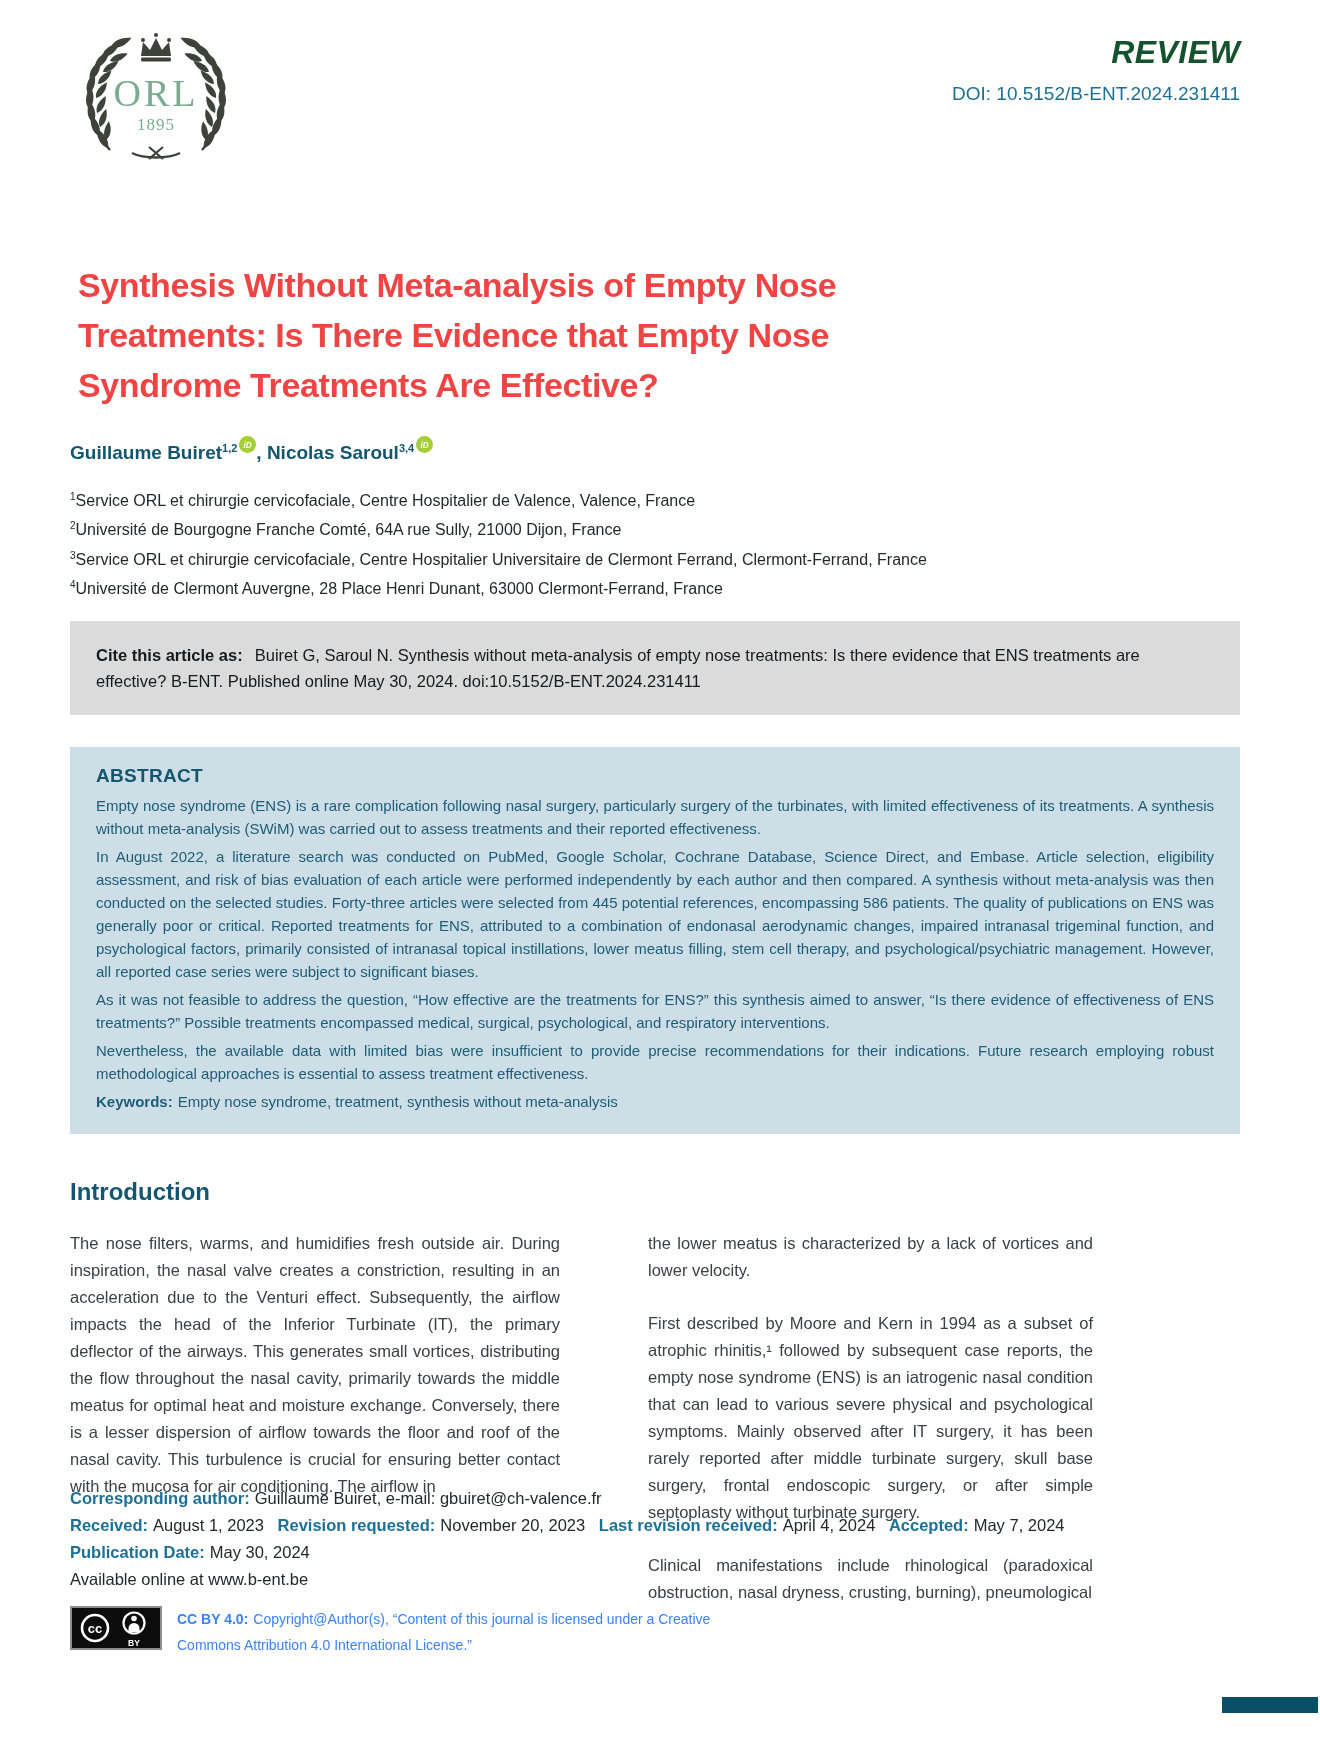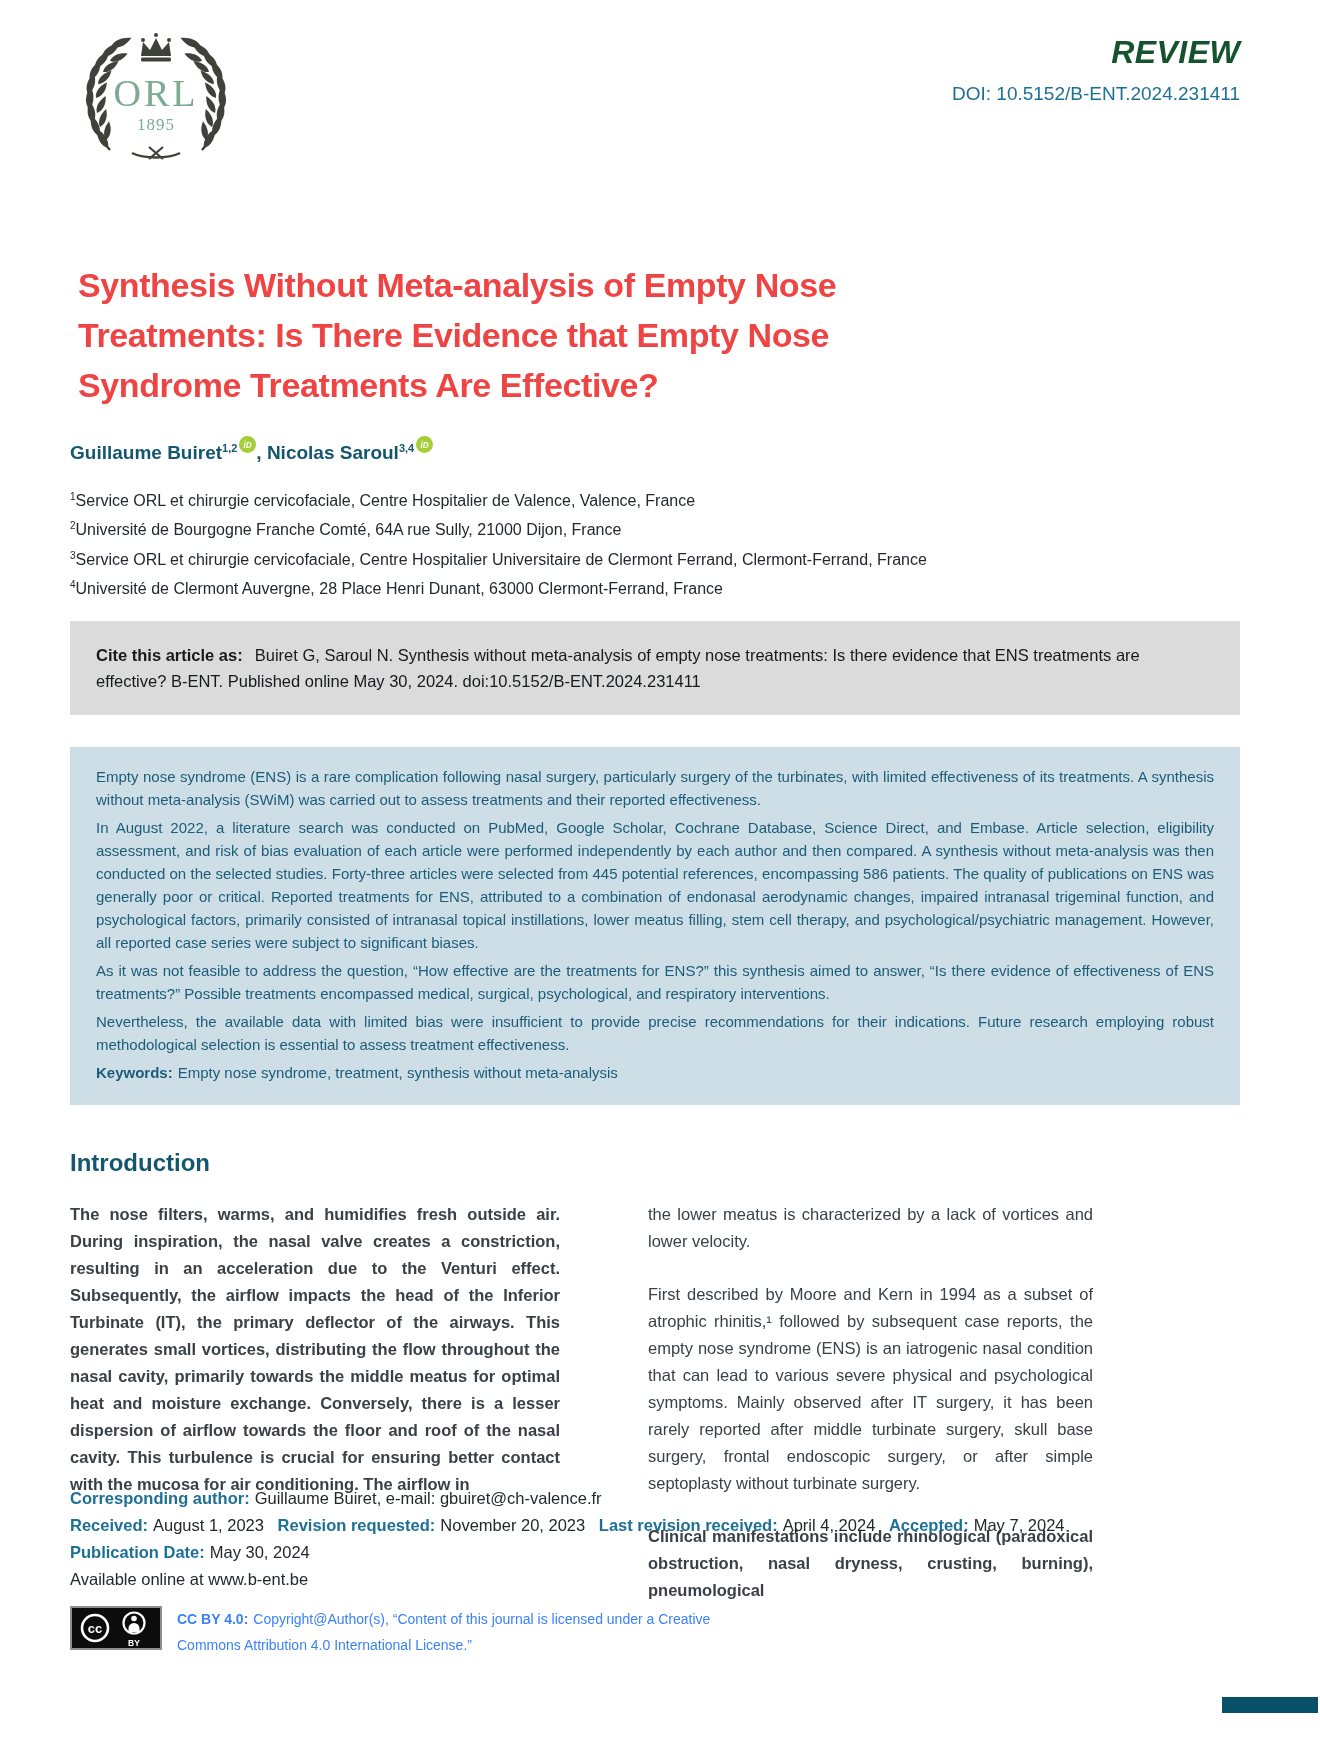--- a/index.html
+++ b/index.html
@@ -29,21 +29,21 @@
   
   .abstract-box{margin-top:32px;background:#cddee6;padding:18px 26px 16px;color:#1d5c77;}
   .abstract-heading{font-weight:bold;font-size:19px;color:#14566f;letter-spacing:.3px;margin-bottom:7px;}
   .abstract-box p{margin:0 0 5px;font-size:15px;line-height:23px;text-align:justify;}
   .kw-label{font-weight:bold;margin-right:5px;}
   
   .intro{margin-top:44px;}
   .intro h2{font-size:24px;color:#14566f;margin:0 0 24px;font-weight:bold;}
   .cols{display:grid;grid-template-columns:490px 445px;column-gap:88px;}
   .col p{margin:0 0 26px;font-size:16.5px;line-height:27px;color:#3a4046;text-align:justify;}
-  .col p:last-child{margin-bottom:0;font-weight:bold;}
+  .col p:last-child{margin-bottom:0;}
   
   .foot{position:absolute;left:70px;top:1485px;width:1110px;font-size:16.5px;line-height:27px;color:#24282c;}
   .flabel{color:#1d7095;font-weight:bold;margin-right:5px;}
   .pair{margin-right:9px;}
   .license{display:flex;align-items:flex-end;gap:15px;margin-top:13px;}
   .cc-badge{flex:0 0 auto;}
   .license-text{font-size:14px;line-height:26px;color:#3b82f6;max-width:540px;}
   .cc-label{font-weight:bold;margin-right:5px;}
   .corner-bar{position:absolute;right:2px;top:1697px;width:96px;height:16px;background:#075068;}
 </style>
@@ -121,24 +121,25 @@
     <div class="aff"><sup>2</sup><span>Université de Bourgogne Franche Comté, 64A rue Sully, 21000 Dijon, France</span></div>
     <div class="aff"><sup>3</sup><span>Service ORL et chirurgie cervicofaciale, Centre Hospitalier Universitaire de Clermont Ferrand, Clermont-Ferrand, France</span></div>
     <div class="aff"><sup>4</sup><span>Université de Clermont Auvergne, 28 Place Henri Dunant, 63000 Clermont-Ferrand, France</span></div>
   </div>
 
   <div class="cite-box">
     <span class="cite-label">Cite this article as:</span><span>Buiret G, Saroul N. Synthesis without meta-analysis of empty nose treatments: Is there evidence that ENS treatments are effective? B-ENT. Published online May 30, 2024. doi:10.5152/B-ENT.2024.231411</span>
   </div>
 
   <section class="abstract-box">
+    <div class="abstract-heading">ABSTRACT</div>
     <p>Empty nose syndrome (ENS) is a rare complication following nasal surgery, particularly surgery of the turbinates, with limited effectiveness of its treatments. A synthesis without meta-analysis (SWiM) was carried out to assess treatments and their reported effectiveness.</p>
     <p>In August 2022, a literature search was conducted on PubMed, Google Scholar, Cochrane Database, Science Direct, and Embase. Article selection, eligibility assessment, and risk of bias evaluation of each article were performed independently by each author and then compared. A synthesis without meta-analysis was then conducted on the selected studies. Forty-three articles were selected from 445 potential references, encompassing 586 patients. The quality of publications on ENS was generally poor or critical. Reported treatments for ENS, attributed to a combination of endonasal aerodynamic changes, impaired intranasal trigeminal function, and psychological factors, primarily consisted of intranasal topical instillations, lower meatus filling, stem cell therapy, and psychological/psychiatric management. However, all reported case series were subject to significant biases.</p>
     <p>As it was not feasible to address the question, “How effective are the treatments for ENS?” this synthesis aimed to answer, “Is there evidence of effectiveness of ENS treatments?” Possible treatments encompassed medical, surgical, psychological, and respiratory interventions.</p>
-    <p>Nevertheless, the available data with limited bias were insufficient to provide precise recommendations for their indications. Future research employing robust methodological selection is essential to assess treatment effectiveness.</p>
+    <p>Nevertheless, the available data with limited bias were insufficient to provide precise recommendations for their indications. Future research employing robust methodological approaches is essential to assess treatment effectiveness.</p>
     <p><span class="kw-label">Keywords:</span><span>Empty nose syndrome, treatment, synthesis without meta-analysis</span></p>
   </section>
 
   <section class="intro">
     <h2>Introduction</h2>
     <div class="cols">
       <div class="col">
         <p>The nose filters, warms, and humidifies fresh outside air. During inspiration, the nasal valve creates a constriction, resulting in an acceleration due to the Venturi effect. Subsequently, the airflow impacts the head of the Inferior Turbinate (IT), the primary deflector of the airways. This generates small vortices, distributing the flow throughout the nasal cavity, primarily towards the middle meatus for optimal heat and moisture exchange. Conversely, there is a lesser dispersion of airflow towards the floor and roof of the nasal cavity. This turbulence is crucial for ensuring better contact with the mucosa for air conditioning. The airflow in</p>
       </div>
       <div class="col">

